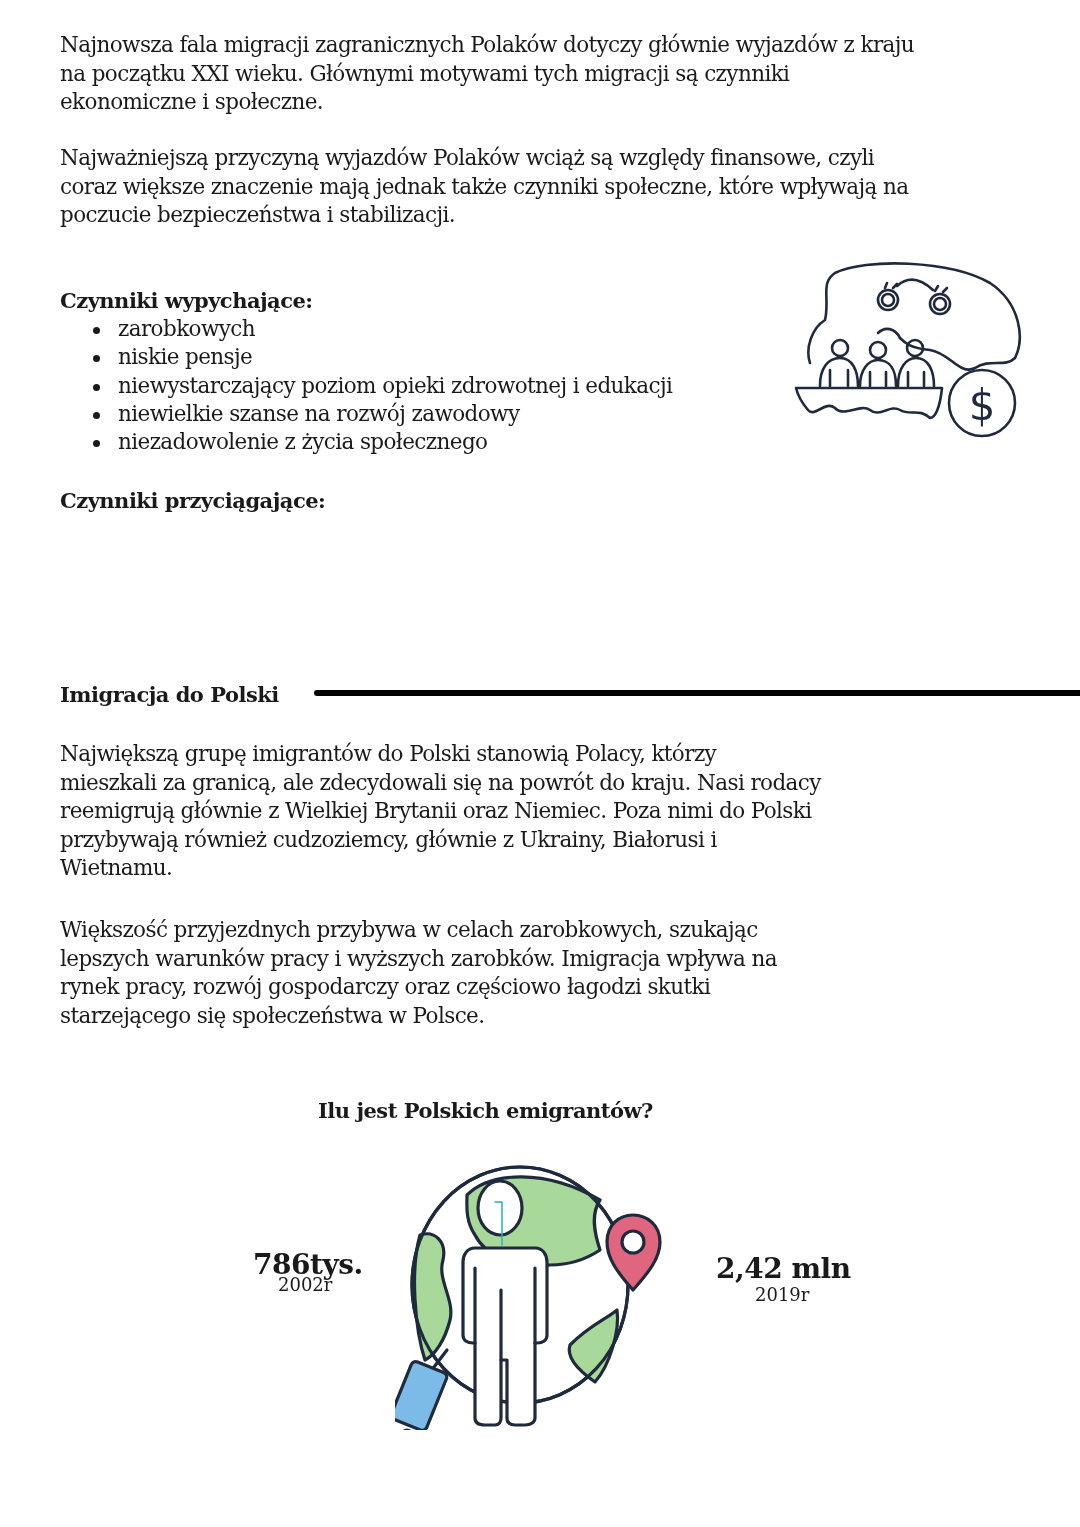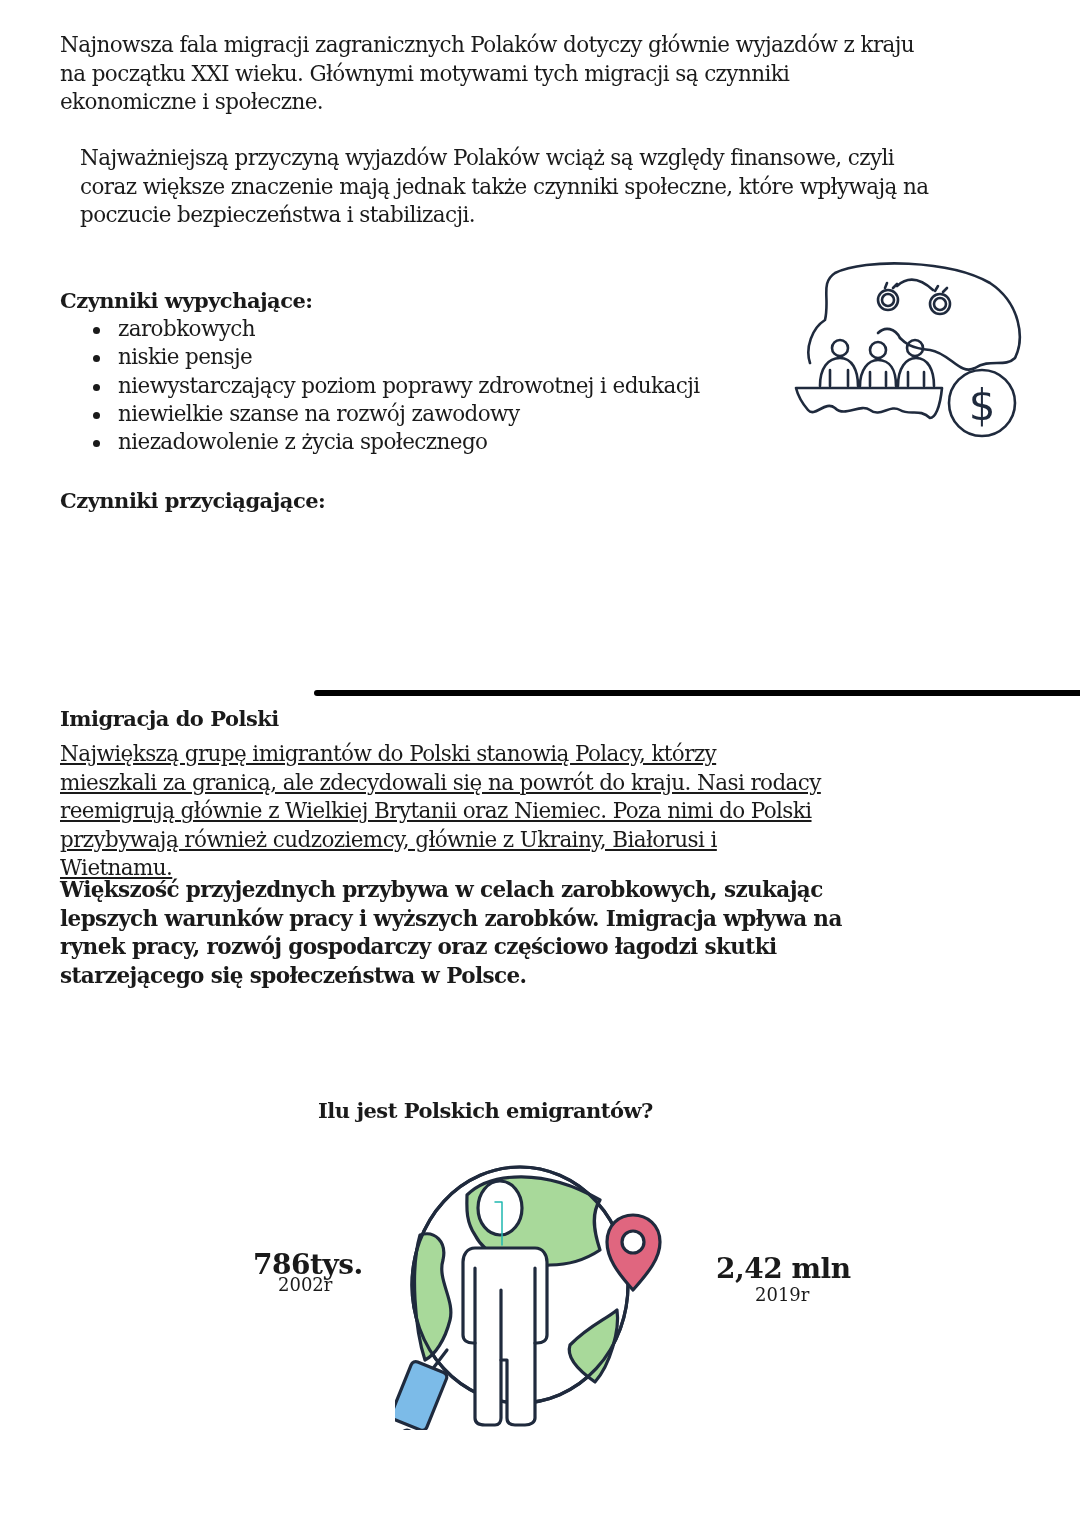--- a/index.html
+++ b/index.html
@@ -39,31 +39,31 @@
 </style>
 </head>
 <body>
 
 <p class="para" style="top:31px;">
   <span class="line">Najnowsza fala migracji zagranicznych Polaków dotyczy głównie wyjazdów z kraju</span>
   <span class="line">na początku XXI wieku. Głównymi motywami tych migracji są czynniki</span>
   <span class="line">ekonomiczne i społeczne.</span>
 </p>
 
-<p class="para" style="top:144px;margin-left:20px;">
+<p class="para" style="top:144px;">
   <span class="line">Najważniejszą przyczyną wyjazdów Polaków wciąż są względy finansowe, czyli</span>
   <span class="line">coraz większe znaczenie mają jednak także czynniki społeczne, które wpływają na</span>
   <span class="line">poczucie bezpieczeństwa i stabilizacji.</span>
 </p>
 
 <div class="heading" style="top:288px;">Czynniki wypychające:</div>
 <ul class="bullets">
   <li>zarobkowych</li>
   <li>niskie pensje</li>
-  <li>niewystarczający poziom poprawy zdrowotnej i edukacji</li>
+  <li>niewystarczający poziom opieki zdrowotnej i edukacji</li>
   <li>niewielkie szanse na rozwój zawodowy</li>
   <li>niezadowolenie z życia społecznego</li>
 </ul>
 
 <div class="illus" style="left:790px; top:258px; width:240px; height:185px;">
   <svg width="240" height="185" viewBox="0 0 240 185" fill="none" stroke="#1f2a3d" stroke-width="2.6" stroke-linecap="round" stroke-linejoin="round">
 
     <path d="M20 105 C15 90 22 70 35 62 C40 40 30 25 45 15 C75 0 160 2 200 25 C230 45 235 80 225 100 C215 110 200 100 185 110 C170 118 160 95 140 92 C120 90 115 85 110 80"></path>
     <path d="M110 80 C105 70 95 68 88 75"></path>
 
@@ -86,32 +86,32 @@
 
     <path d="M6 130 H152 C150 150 145 160 140 160 C130 150 120 158 110 152 C100 146 90 160 80 152 C70 145 55 160 45 150 C35 142 25 160 18 152 C12 145 8 138 6 130 Z"></path>
 
     <circle cx="192" cy="145" r="33"></circle>
     <text x="192" y="162" text-anchor="middle" font-family="DejaVu Sans, sans-serif" font-size="42" fill="#1f2a3d" stroke="none">$</text>
   </svg>
 </div>
 
 <div class="heading" style="top:488px;">Czynniki przyciągające:</div>
 
-<div class="heading" style="top:682px;margin-top:24px;">Imigracja do Polski</div>
+<div class="heading" style="top:682px;">Imigracja do Polski</div>
 <div class="section-rule"></div>
 
-<p class="para" style="top:740px;text-decoration:underline;">
+<p class="para" style="top:740px;">
   <span class="line">Największą grupę imigrantów do Polski stanowią Polacy, którzy</span>
   <span class="line">mieszkali za granicą, ale zdecydowali się na powrót do kraju. Nasi rodacy</span>
   <span class="line">reemigrują głównie z Wielkiej Brytanii oraz Niemiec. Poza nimi do Polski</span>
   <span class="line">przybywają również cudzoziemcy, głównie z Ukrainy, Białorusi i</span>
   <span class="line">Wietnamu.</span>
 </p>
 
-<p class="para" style="top:876px;font-weight:bold;">
+<p class="para" style="top:916px;">
   <span class="line">Większość przyjezdnych przybywa w celach zarobkowych, szukając</span>
   <span class="line">lepszych warunków pracy i wyższych zarobków. Imigracja wpływa na</span>
   <span class="line">rynek pracy, rozwój gospodarczy oraz częściowo łagodzi skutki</span>
   <span class="line">starzejącego się społeczeństwa w Polsce.</span>
 </p>
 
 <div class="heading" style="top:1098px; left:318px;">Ilu jest Polskich emigrantów?</div>
 
 <div class="stat-value" style="left:253px; top:1248px;">786tys.</div>
 <div class="stat-year" style="left:278px; top:1274px;">2002r</div>

